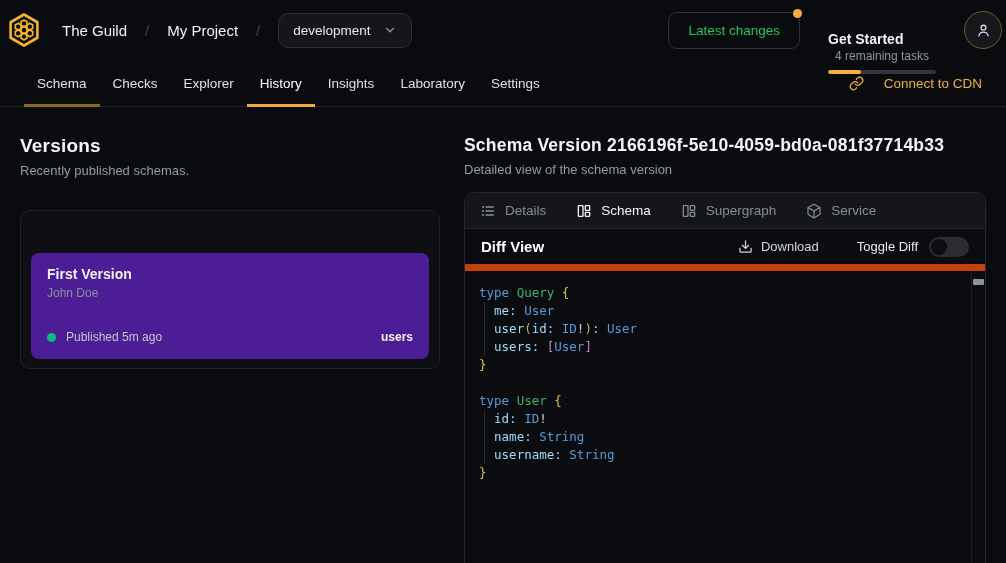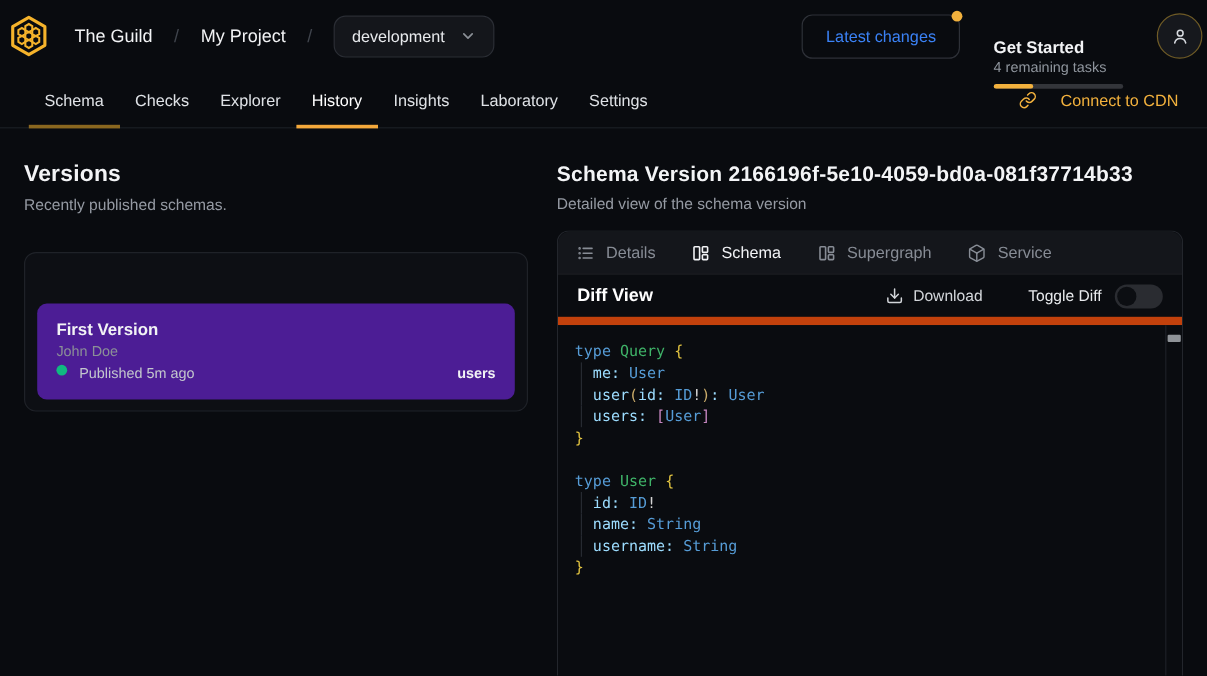--- a/index.html
+++ b/index.html
@@ -20,28 +20,28 @@
   .crumb-sep { color:#40454d; font-size:15px; }
   .env-btn {
     display:flex; align-items:center; gap:12px;
     padding:9px 14px; border:1px solid #2b2e35; border-radius:10px;
     background:#14161b; font-size:13.5px; color:#e8eaed; cursor:pointer;
   }
   .env-btn .chev { color:#8b9097; }
   .header-right { margin-left:auto; display:flex; align-items:center; gap:28px; }
   .latest-btn {
     position:relative; padding:10px 19px; border:1px solid #2e3138; border-radius:9px;
-    background:transparent; color:#3b82f6; font-size:13.5px; cursor:pointer;
+    background:transparent; color:#22c55e; font-size:13.5px; cursor:pointer;
     font-family:"Liberation Sans", sans-serif;
     margin-left:27px;
   }
   .latest-dot { position:absolute; top:-4px; right:-3px; width:9px; height:9px; border-radius:50%; background:var(--c-accent); }
   .get-started { width:108px;margin-top:44px; }
   .gs-title { font-size:14px; font-weight:600; color:#f2f3f5; }
-  .gs-sub { font-size:12px; color:#8f959d; margin-top:2px; }
+  .gs-sub { font-size:12px; color:#8f959d; margin-top:2px;text-align:center; }
   .gs-bar { margin-top:7px; height:4px; border-radius:2px; background:#33353a; overflow:hidden; }
   .gs-fill { height:100%; border-radius:2px; background:var(--c-accent); }
   .avatar {
     width:38px; height:38px; border-radius:50%; border:1px solid #6f5b26;
     background:#16181d; display:flex; align-items:center; justify-content:center;
     color:#d6d9de; cursor:pointer;
   }
 
   
   .nav { display:flex; align-items:stretch; height:47px; padding:0 24px; border-bottom:1px solid #1b1e25; }
@@ -66,21 +66,21 @@
   .section-sub { margin-top:6px; font-size:13px; color:#959aa3; }
 
   
   .versions-card {
     margin-top:32px; border:1px solid #1f2228; background:#0d0f14;
     border-radius:10px; padding:42px 10px 9px;
   }
   .version-item { background:#4c1d95; border-radius:8px; padding:13px 16px 15px; cursor:pointer; }
   .vi-name { font-size:14px; font-weight:600; color:#f2f3f5; }
   .vi-author { font-size:12px; color:#8b9097; margin-top:4px; }
-  .vi-meta { display:flex; margin-top:4px; }
+  .vi-meta { display:flex; align-items:center; margin-top:30px; }
   .vi-dot { width:9px; height:9px; border-radius:50%; background:var(--c-published_green); margin-right:10px; }
   .vi-status { font-size:12px; color:#c3c7cd; }
   .vi-service { margin-left:auto; font-size:12px; font-weight:700; color:#f2f3f5; }
 
   
   .detail-panel { margin-top:15px; border:1px solid #23262c; border-bottom:none; border-radius:10px 10px 0 0; height:500px; overflow:hidden; }
   .panel-tabs {
     display:flex; align-items:center; gap:30px; height:36px; padding:0 15px;
     background:#14161b; border-bottom:1px solid #23262c; border-radius:10px 10px 0 0;
   }

